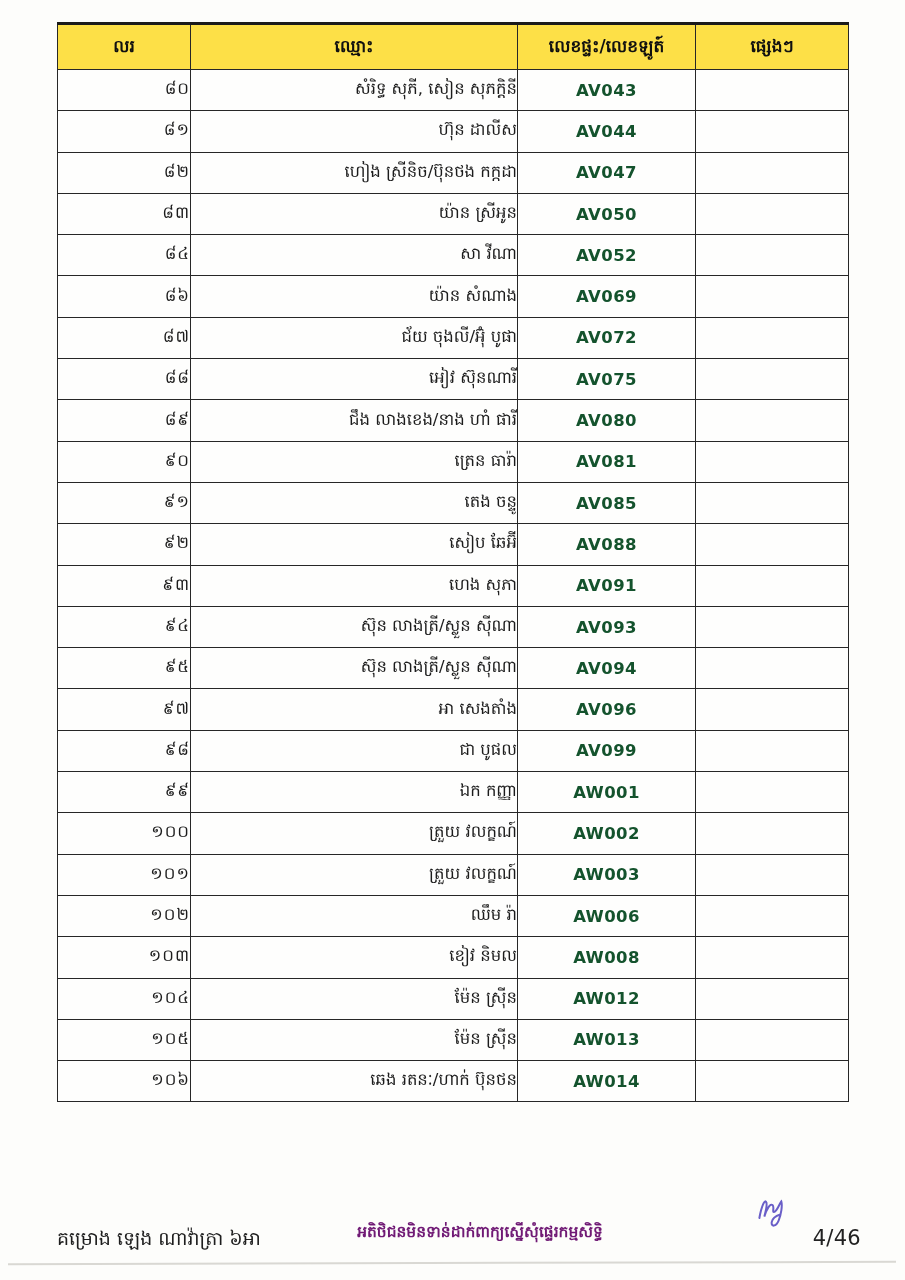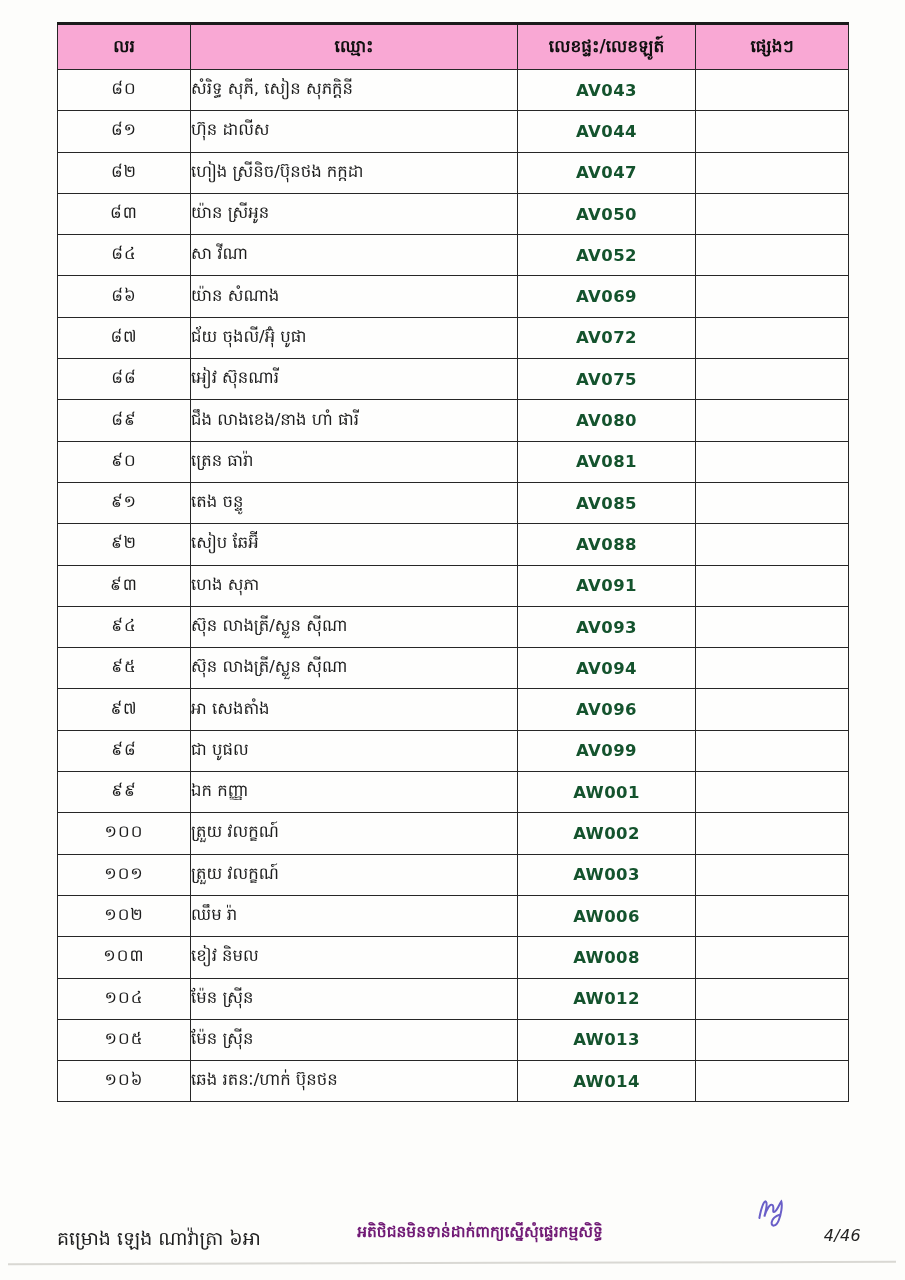--- a/index.html
+++ b/index.html
@@ -23,52 +23,52 @@
   table.roster col.c-code{width:178px;}
   table.roster col.c-other{width:153px;}
 
   table.roster th, table.roster td{
     border:1.6px solid #272727;
     padding:0;
     overflow:hidden;
   }
   table.roster thead th{
     height:44px;
-    background:#f9a8d4;
+    background:#fde047;
     font-size:17px;font-weight:700;
     color:#101010;
     text-align:center;
     border-top:3.5px solid #1b1b1b;
   }
   table.roster tbody td{
     height:40.3px;
     font-size:16.5px;
     background:#fefefd;
   }
-  td.cell-no{text-align:center;font-size:15.5px;letter-spacing:1px;}
-  td.cell-name{text-align:left;padding-left:14px;}
+  td.cell-no{text-align:right;font-size:15.5px;letter-spacing:1px;}
+  td.cell-name{text-align:right;padding-left:14px;}
   td.cell-code{
     text-align:center;
     font-size:15.5px;font-weight:600;letter-spacing:.4px;
     color:#14532d;
   }
   td.cell-other{background:#fefefd;}
 
   
   .footer-left{
     position:absolute;left:57px;top:1226px;
     font-size:19px;color:#1e1e1e;white-space:nowrap;
   }
   .footer-center{
     position:absolute;left:480px;top:1222px;transform:translateX(-50%);
     font-size:15.5px;font-weight:600;color:#701a75;white-space:nowrap;
   }
   .footer-page{
     position:absolute;right:44px;top:1226px;
-    font-size:16px;color:#222;letter-spacing:.3px;font-style:italic;
+    font-size:21px;color:#222;letter-spacing:.3px;
   }
   .signature{
     position:absolute;left:755px;top:1193px;width:36px;height:38px;
     transform:rotate(-4deg);
   }
   .scan-edge{
     position:absolute;left:8px;top:1262px;width:888px;height:2px;
     background:#d9d8d3;transform:rotate(-0.15deg);
   }
 </style>

